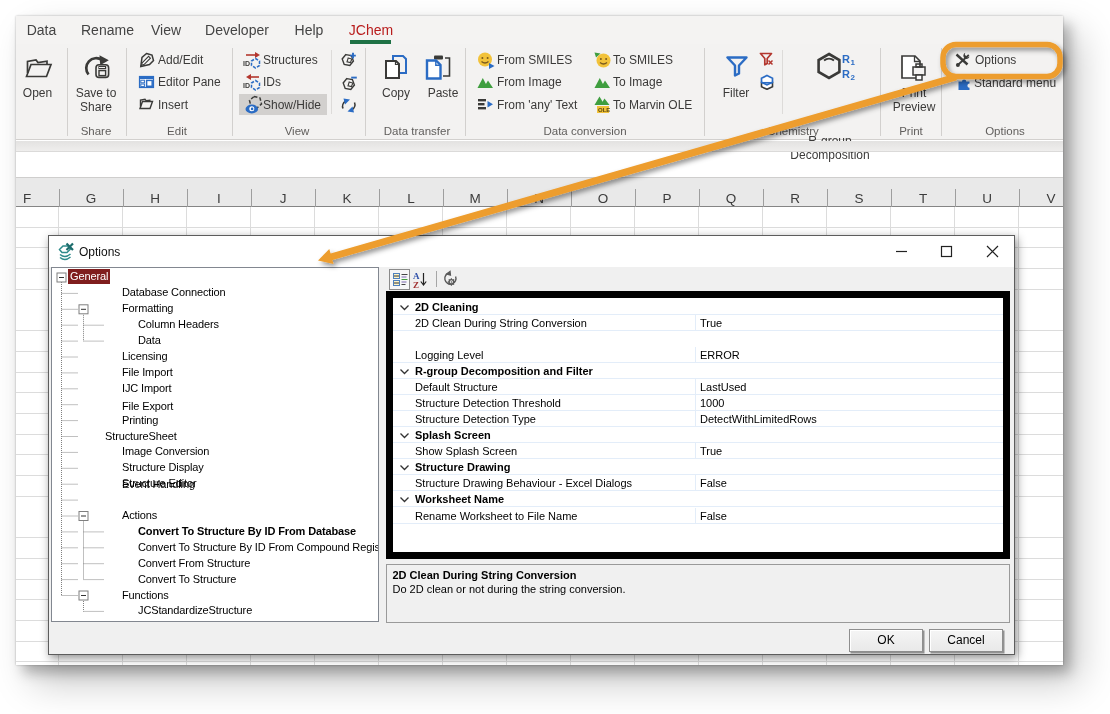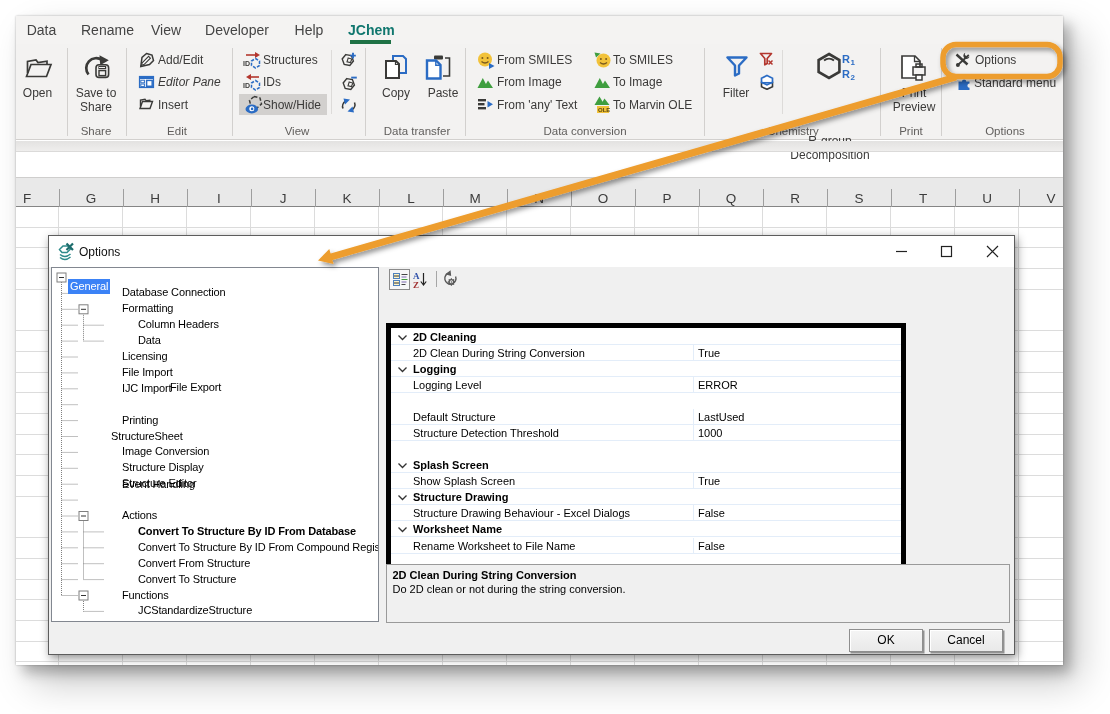--- a/index.html
+++ b/index.html
@@ -21,42 +21,42 @@
 #grid{position:absolute;left:0;top:191px;width:100%;height:458px;
  background-image:repeating-linear-gradient(to bottom,transparent 0px,transparent 19.7px,#dcdcdc 19.7px,#dcdcdc 20.7px),repeating-linear-gradient(to right,transparent 0px,transparent 63px,#dcdcdc 63px,#dcdcdc 64px);
  background-position:0 0,-21px 0;}
 #dlg{position:absolute;left:48px;top:235px;width:967px;height:420px;background:#f0f0f0;border:1px solid #5d5d5d;
  box-shadow:2px 3px 9px rgba(0,0,0,.45);font-size:11px;color:#000;}
 #dtitle{position:absolute;left:0;top:0;width:100%;height:31px;background:#fff;}
 #dtitle .txt{position:absolute;left:30px;top:9px;font-size:12px;color:#111;}
 #tree{position:absolute;left:2px;top:31px;width:328px;height:355px;background:#fff;border:1px solid #828790;overflow:hidden;font-size:11px;letter-spacing:-0.12px;}
 .trow{position:absolute;height:15px;line-height:15px;white-space:nowrap;color:#000;padding-left:28px;}
 #ptool{position:absolute;left:341px;top:32px;width:619px;height:22px;}
-#pgrid{position:absolute;left:336.5px;top:55px;width:520px;height:268px;background:#fff;border:5px solid #000000;overflow:hidden;margin-top:32px;}
+#pgrid{position:absolute;left:336.5px;top:55px;width:624px;height:268px;background:#fff;border:7px solid #000000;overflow:hidden;}
 .prow{position:absolute;left:0;width:100%;height:16px;border-bottom:1px solid #e3edf9;}
 .prow .nm{position:absolute;left:22.5px;top:1px;height:14px;line-height:14px;white-space:nowrap;}
 .prow .vl{position:absolute;left:307.5px;top:1px;height:14px;line-height:14px;white-space:nowrap;}
 .prow.cat .nm{font-weight:bold;}
 .prow:not(.cat)::after{content:"";position:absolute;left:302.5px;top:0;width:1px;height:16px;background:#e3edf9;}
 #pdesc{position:absolute;left:336.5px;top:328px;width:624px;height:59px;background:#f0f0f0;border:1px solid #9a9a9a;padding:4px 6px;}
 #pdesc b{font-size:11px;}
 #pdesc div{font-size:11px;margin-top:2px;}
 .btn{position:absolute;top:393px;width:74px;height:23px;background:linear-gradient(#f5f5f5,#e9e9e9);
  border:1px solid #8e8e8e;box-shadow:inset 1px 1px 0 #fff,1.5px 1.5px 0 rgba(96,96,96,.65);
  font-size:12px;color:#000;text-align:center;line-height:21px;}
 .winbtn{position:absolute;top:0;width:34px;height:31px;}
 </style></head><body>
 <div id="win">
   <div id="tabs">
     <span class="tab" style="left:7px;width:37px;">Data</span>
     <span class="tab" style="left:65px;width:48px;">Rename</span>
     <span class="tab" style="left:131px;width:38px;">View</span>
     <span class="tab" style="left:189px;width:64px;">Developer</span>
     <span class="tab" style="left:272px;width:42px;">Help</span>
-    <span class="tab" style="left:332px;width:46px;font-weight:bold;color:#0f766e;">JChem</span>
+    <span class="tab" style="left:332px;width:46px;font-weight:normal;color:#b91c1c;">JChem</span>
   </div>
   <div id="ribbon">
 
     <div class="gsep" style="left:51px;"></div>
     <div class="gsep" style="left:110px;"></div>
     <div class="gsep" style="left:216px;"></div>
     <div class="gsep" style="left:349px;"></div>
     <div class="gsep" style="left:449px;"></div>
     <div class="gsep" style="left:688px;"></div>
     <div class="gsep" style="left:864px;"></div>
@@ -78,21 +78,21 @@
 Share</div>
     <div class="big" style="left:380px;top:43px;">Copy</div>
     <div class="big" style="left:427px;top:43px;">Paste</div>
     <div class="big" style="left:720px;top:43px;">Filter</div>
     <div class="big" style="left:814px;top:43px;margin-top:48px;">R-group
 Decomposition</div>
     <div class="big" style="left:898px;top:43px;">Print
 Preview</div>
 
     <div class="rlabel" style="left:142px;top:8px;">Add/Edit</div>
-    <div class="rlabel" style="left:142px;top:30px;font-style:italic;">Editor Pane</div>
+    <div class="rlabel" style="left:142px;top:30px;">Editor Pane</div>
     <div class="rlabel" style="left:142px;top:53px;">Insert</div>
     <div class="rlabel" style="left:247px;top:8px;">Structures</div>
     <div class="rlabel" style="left:247px;top:30px;">IDs</div>
     <div style="position:absolute;left:223px;top:50px;width:88px;height:21px;background:#d2d0ce;"></div>
     <div class="rlabel" style="left:247px;top:53px;">Show/Hide</div>
     <div class="rlabel" style="left:481px;top:8px;">From SMILES</div>
     <div class="rlabel" style="left:481px;top:30px;">From Image</div>
     <div class="rlabel" style="left:481px;top:53px;">From 'any' Text</div>
     <div class="rlabel" style="left:597px;top:8px;">To SMILES</div>
     <div class="rlabel" style="left:597px;top:30px;">To Image</div>
@@ -336,31 +336,31 @@
         <line x1="31.5" y1="343.4" x2="52" y2="343.4" stroke="#808080" stroke-width="1" stroke-dasharray="1,1" fill="none"></line>
         <rect x="5" y="5.0" width="9" height="9" fill="#fff" stroke="#7f7f7f"></rect>
         <line x1="7" y1="9.5" x2="12" y2="9.5" stroke="#333" stroke-width="1"></line>
         <rect x="27" y="36.8" width="9" height="9" fill="#fff" stroke="#7f7f7f"></rect>
         <line x1="29" y1="41.3" x2="34" y2="41.3" stroke="#333" stroke-width="1"></line>
         <rect x="27" y="243.5" width="9" height="9" fill="#fff" stroke="#7f7f7f"></rect>
         <line x1="29" y1="248.0" x2="34" y2="248.0" stroke="#333" stroke-width="1"></line>
         <rect x="27" y="323.0" width="9" height="9" fill="#fff" stroke="#7f7f7f"></rect>
         <line x1="29" y1="327.5" x2="34" y2="327.5" stroke="#333" stroke-width="1"></line>
       </svg>
-      <div class="trow" style="left:16px;top:11px;background:#3b82f6;color:#fff;padding:0 2px;">General</div>
+      <div class="trow" style="left:16px;top:1px;background:#7f1d1d;color:#fff;padding:0 2px;">General</div>
       <div class="trow" style="left:42px;top:17.4px;">Database Connection</div>
       <div class="trow" style="left:42px;top:33.3px;">Formatting</div>
       <div class="trow" style="left:58px;top:49.2px;">Column Headers</div>
       <div class="trow" style="left:58px;top:65.1px;">Data</div>
       <div class="trow" style="left:42px;top:81.0px;">Licensing</div>
       <div class="trow" style="left:42px;top:96.9px;">File Import</div>
       <div class="trow" style="left:42px;top:112.8px;">IJC Import</div>
-      <div class="trow" style="left:42px;top:112px;margin-left:48px;">File Export</div>
+      <div class="trow" style="left:42px;top:131px;">File Export</div>
       <div class="trow" style="left:42px;top:144.6px;">Printing</div>
-      <div class="trow" style="left:31px;top:160.5px;">StructureSheet</div>
+      <div class="trow" style="left:25px;top:160.5px;">StructureSheet</div>
       <div class="trow" style="left:42px;top:176.4px;">Image Conversion</div>
       <div class="trow" style="left:42px;top:192.3px;">Structure Display</div>
       <div class="trow" style="left:42px;top:208.20000000000002px;">Structure Editor</div>
       <div class="trow" style="left:42px;top:209px;">Event Handling</div>
       <div class="trow" style="left:42px;top:240.0px;">Actions</div>
       <div class="trow" style="left:58px;top:255.9px;font-weight:bold;">Convert To Structure By ID From Database</div>
       <div class="trow" style="left:58px;top:271.8px;">Convert To Structure By ID From Compound Registration</div>
       <div class="trow" style="left:58px;top:287.7px;">Convert From Structure</div>
       <div class="trow" style="left:58px;top:303.6px;">Convert To Structure</div>
       <div class="trow" style="left:42px;top:319.5px;">Functions</div>
@@ -406,37 +406,41 @@
       <div class="prow cat" style="top:1px;">
         <svg width="11" height="8" style="position:absolute;left:6px;top:5px;">
           <path d="M1.5 1.5 L5.5 5.5 L9.5 1.5" stroke="#333" stroke-width="1.3" fill="none"></path>
         </svg>
         <span class="nm">2D Cleaning</span>
       </div>
       <div class="prow" style="top:17px;">
         <span class="nm">2D Clean During String Conversion</span>
         <span class="vl">True</span>
       </div>
-      <div class="prow cat" style="top:33px;">
+      <div class="prow" style="top:49px;">
+        <span class="nm">Logging Level</span>
+        <span class="vl">ERROR</span>
+      </div>
+      <div class="prow cat" style="top:65px;">
         <svg width="11" height="8" style="position:absolute;left:6px;top:5px;">
           <path d="M1.5 1.5 L5.5 5.5 L9.5 1.5" stroke="#333" stroke-width="1.3" fill="none"></path>
         </svg>
-        <span class="nm">Logging</span>
-      </div>
-      <div class="prow" style="top:49px;">
-        <span class="nm">Logging Level</span>
-        <span class="vl">ERROR</span>
+        <span class="nm">R-group Decomposition and Filter</span>
       </div>
       <div class="prow" style="top:81px;">
         <span class="nm">Default Structure</span>
         <span class="vl">LastUsed</span>
       </div>
       <div class="prow" style="top:97px;padding-left:36px;">
         <span class="nm">Structure Detection Threshold</span>
         <span class="vl">1000</span>
+      </div>
+      <div class="prow" style="top:113px;">
+        <span class="nm">Structure Detection Type</span>
+        <span class="vl">DetectWithLimitedRows</span>
       </div>
       <div class="prow cat" style="top:129px;">
         <svg width="11" height="8" style="position:absolute;left:6px;top:5px;">
           <path d="M1.5 1.5 L5.5 5.5 L9.5 1.5" stroke="#333" stroke-width="1.3" fill="none"></path>
         </svg>
         <span class="nm">Splash Screen</span>
       </div>
       <div class="prow" style="top:145px;">
         <span class="nm">Show Splash Screen</span>
         <span class="vl">True</span>

